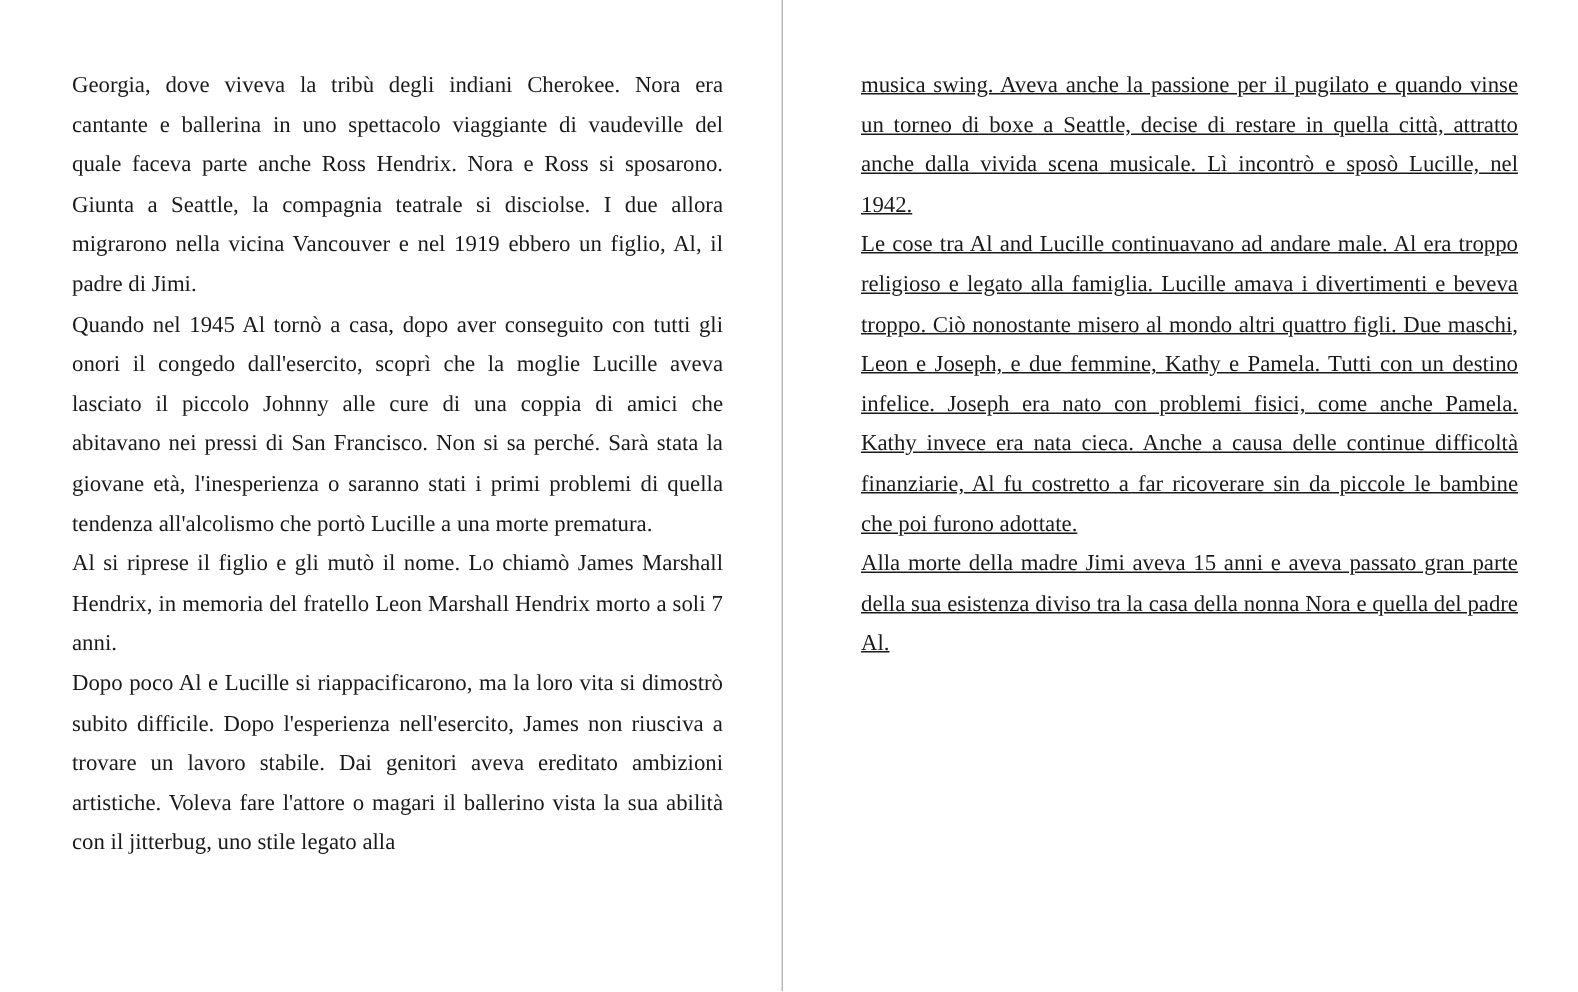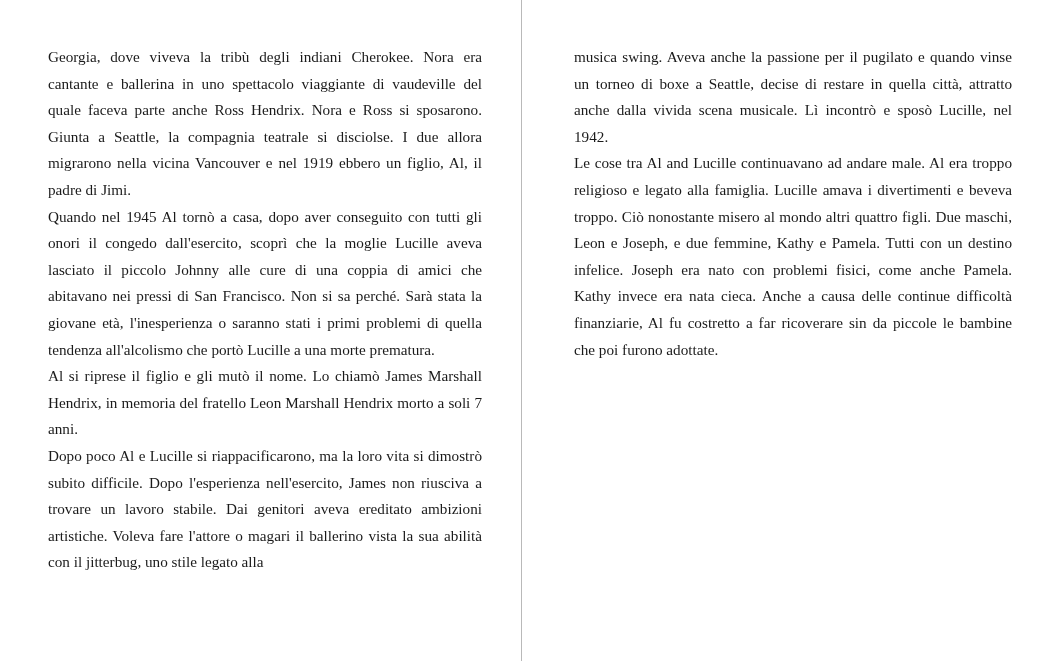--- a/index.html
+++ b/index.html
@@ -37,20 +37,21 @@
     padding-top: 44px;
     padding-bottom: 20px;
   }
   .col-left {
     padding-left: 48px;
     padding-right: 44px;
   }
   .col-right {
     padding-left: 48px;
     padding-right: 40px;
+    text-decoration: underline;
   }
   .text-block {
     font-size: 15.2px;
     line-height: 26.6px;
     text-align: justify;
     text-justify: inter-word;
     hyphens: none;
   }
   .para {
     margin: 0;
@@ -73,16 +74,17 @@
       <p class="para">Quando nel 1945 Al tornò a casa, dopo aver conseguito con tutti gli onori il congedo dall'esercito, scoprì che la moglie Lucille aveva lasciato il piccolo Johnny alle cure di una coppia di amici che abitavano nei pressi di San Francisco. Non si sa perché. Sarà stata la giovane età, l'inesperienza o saranno stati i primi problemi di quella tendenza all'alcolismo che portò Lucille a una morte prematura.</p>
       <p class="para">Al si riprese il figlio e gli mutò il nome. Lo chiamò James Marshall Hendrix, in memoria del fratello Leon Marshall Hendrix morto a soli 7 anni.</p>
       <p class="para">Dopo poco Al e Lucille si riappacificarono, ma la loro vita si dimostrò subito difficile. Dopo l'esperienza nell'esercito, James non riusciva a trovare un lavoro stabile. Dai genitori aveva ereditato ambizioni artistiche. Voleva fare l'attore o magari il ballerino vista la sua abilità con il jitterbug, uno stile legato alla</p>
     </div>
   </div>
 
   <div class="column col-right">
     <div class="text-block">
       <p class="para">musica swing. Aveva anche la passione per il pugilato e quando vinse un torneo di boxe a Seattle, decise di restare in quella città, attratto anche dalla vivida scena musicale. Lì incontrò e sposò Lucille, nel 1942.</p>
       <p class="para">Le cose tra Al and Lucille continuavano ad andare male. Al era troppo religioso e legato alla famiglia. Lucille amava i divertimenti e beveva troppo. Ciò nonostante misero al mondo altri quattro figli. Due maschi, Leon e Joseph, e due femmine, Kathy e Pamela. Tutti con un destino infelice. Joseph era nato con problemi fisici, come anche Pamela. Kathy invece era nata cieca. Anche a causa delle continue difficoltà finanziarie, Al fu costretto a far ricoverare sin da piccole le bambine che poi furono adottate.</p>
+      <p class="para">Alla morte della madre Jimi aveva 15 anni e aveva passato gran parte della sua esistenza diviso tra la casa della nonna Nora e quella del padre Al.</p>
     </div>
   </div>
 
 </div>
 
 </body></html>

